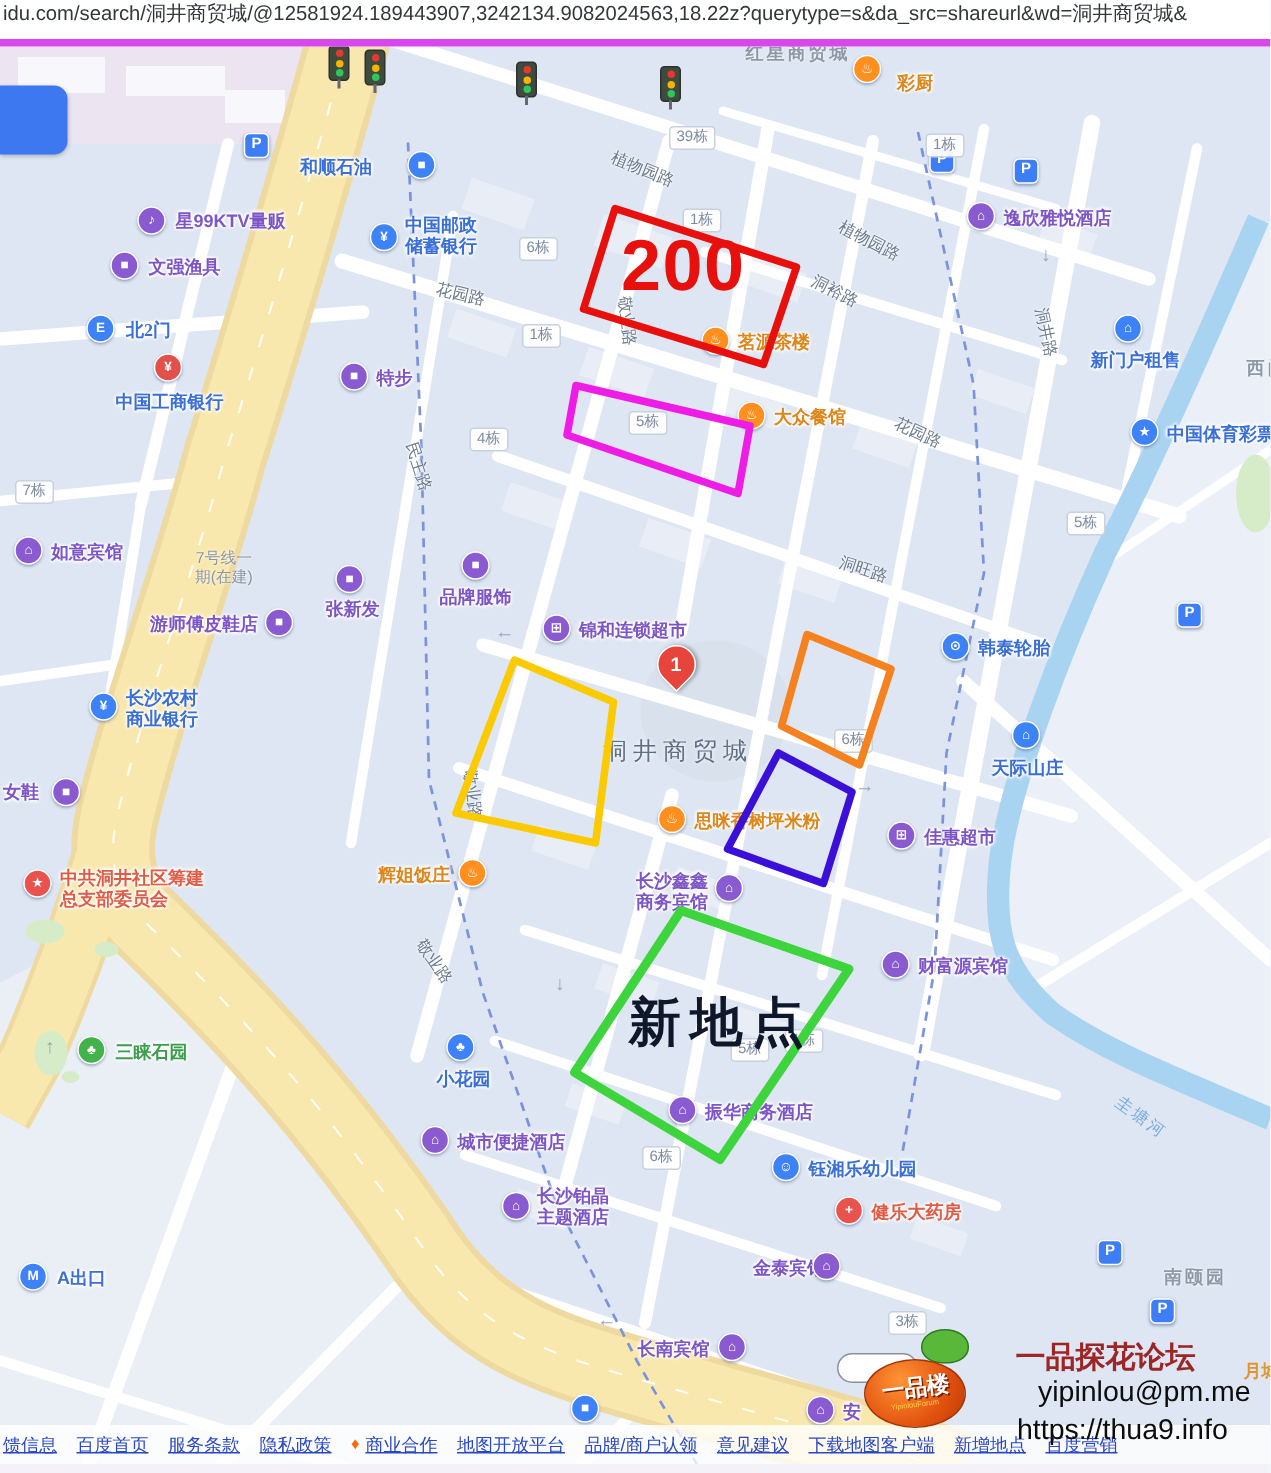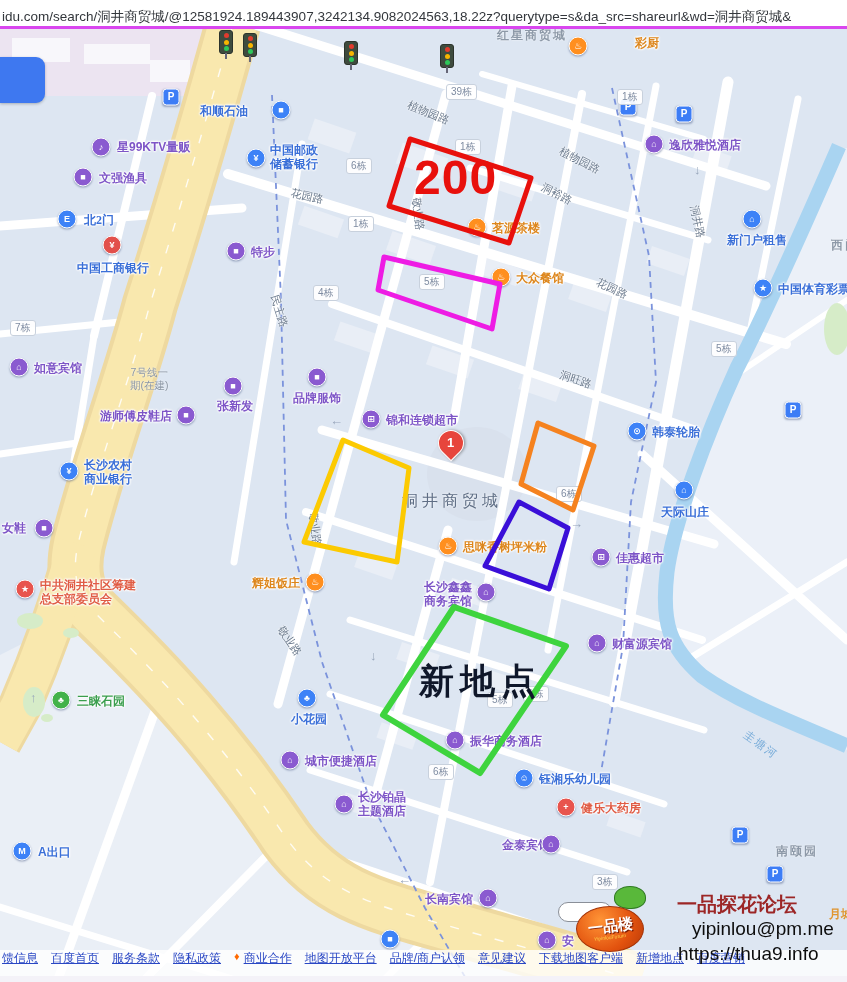--- a/index.html
+++ b/index.html
@@ -1,20 +1,20 @@
 <!DOCTYPE html>
 <html><head>
 <meta charset="utf-8">
 <style>
   html,body{margin:0;padding:0;background:#fff;}
   #screen{position:relative;width:847px;height:982px;overflow:hidden;
     font-family:"Liberation Sans","DejaVu Sans",sans-serif;background:#f4f7fb;}
   
   #urlbar{position:absolute;left:0;top:0;width:847px;height:26px;background:#fff;
-    border-bottom:3px solid #d946ef;z-index:40;display:flex;align-items:flex-end;}
+    border-bottom:5px solid #d946ef;z-index:40;display:flex;align-items:flex-start;}
   #urltext{font-size:13.5px;color:#33373c;white-space:nowrap;overflow:hidden;padding-left:2px;width:847px;}
   
   #map-svg{position:absolute;left:0;top:0;z-index:1;}
   
   #map-labels{position:absolute;left:0;top:0;width:847px;height:982px;z-index:5;}
   .poi{position:absolute;font-size:12px;font-weight:600;line-height:1.2;white-space:nowrap;
     text-shadow:-1px 0 2px #fff,1px 0 2px #fff,0 1px 2px #fff,0 -1px 2px #fff;}
   .c-purple{color:#7d55c7}.c-blue{color:#3a6fd8}.c-orange{color:#dd861c}
   .c-red{color:#e05c45}.c-green{color:#3a9e4d}
   .pin{position:absolute;width:17px;height:17px;border-radius:50%;border:1.5px solid #fff;
@@ -52,21 +52,21 @@
   #anno-svg{position:absolute;left:0;top:0;z-index:10;pointer-events:none;}
   #price-label{position:absolute;font-size:48px;font-weight:bold;z-index:11;letter-spacing:1px;}
   #newplace-label{position:absolute;font-size:35px;font-weight:800;z-index:11;letter-spacing:6px;}
   #caption{position:absolute;left:64px;top:44px;font-size:45px;font-weight:900;z-index:12;
     white-space:pre;letter-spacing:1px;}
   
   #blue-card{position:absolute;left:0;top:57px;width:45px;height:46px;background:#3e78f0;
     border-radius:0 9px 9px 0;z-index:4;box-shadow:0 1px 3px rgba(0,0,0,.25);}
   
   #footer{position:absolute;left:0;top:950px;width:847px;height:26px;background:rgba(255,255,255,.78);
-    z-index:20;display:flex;gap:13px;padding-left:2px;box-sizing:border-box;}
+    z-index:20;display:flex;align-items:center;gap:13px;padding-left:2px;box-sizing:border-box;}
   #footer a{font-size:12px;color:#2a47c4;text-decoration:underline;white-space:nowrap;}
   #footer .flame{color:#ff6a00;font-size:11px;margin-right:-9px;}
   #bottom-strip{position:absolute;left:0;top:976px;width:847px;height:6px;background:#f4f2f8;z-index:20;}
   
   #watermark{position:absolute;left:540px;top:880px;width:307px;height:100px;z-index:30;}
   #wm-cloud{position:absolute;left:18px;top:22px;width:52px;height:18px;background:#fff;
     border:1.5px solid #8a8f98;border-radius:10px;}
   #wm-pot{position:absolute;left:74px;top:6px;width:30px;height:21px;background:#59b83a;
     border:1.5px solid #2f7a22;border-radius:50% 50% 45% 45%;}
   #wm-cup{position:absolute;left:72px;top:30px;width:11px;height:16px;background:#6cc24a;
@@ -198,21 +198,21 @@
         <i>¥</i>
       </div>
       <div class="poi c-blue" style="left: 270px; top: 143px;">中国邮政<div>储蓄银行</div></div>
       <div class="pin bg-blue" style="left: 256px; top: 158px;">
         <i>¥</i>
       </div>
       <div class="poi c-purple" style="left: 251px; top: 245px;">特步</div>
       <div class="pin bg-purple" style="left: 236px; top: 251px;">
         <i>■</i>
       </div>
-      <div class="poi c-orange" style="left: 598px; top: 36px; margin-left: 37px;">彩厨</div>
+      <div class="poi c-orange" style="left: 598px; top: 48px;">彩厨</div>
       <div class="pin bg-orange" style="left: 578px; top: 46px;">
         <i>♨</i>
       </div>
       <div class="poi c-purple" style="left: 669px; top: 138px;">逸欣雅悦酒店</div>
       <div class="pin bg-purple" style="left: 654px; top: 144px;">
         <i>⌂</i>
       </div>
       <div class="poi c-blue" style="left: 727px; top: 233px;">新门户租售</div>
       <div class="pin bg-blue" style="left: 752px; top: 219px;">
         <i>⌂</i>

